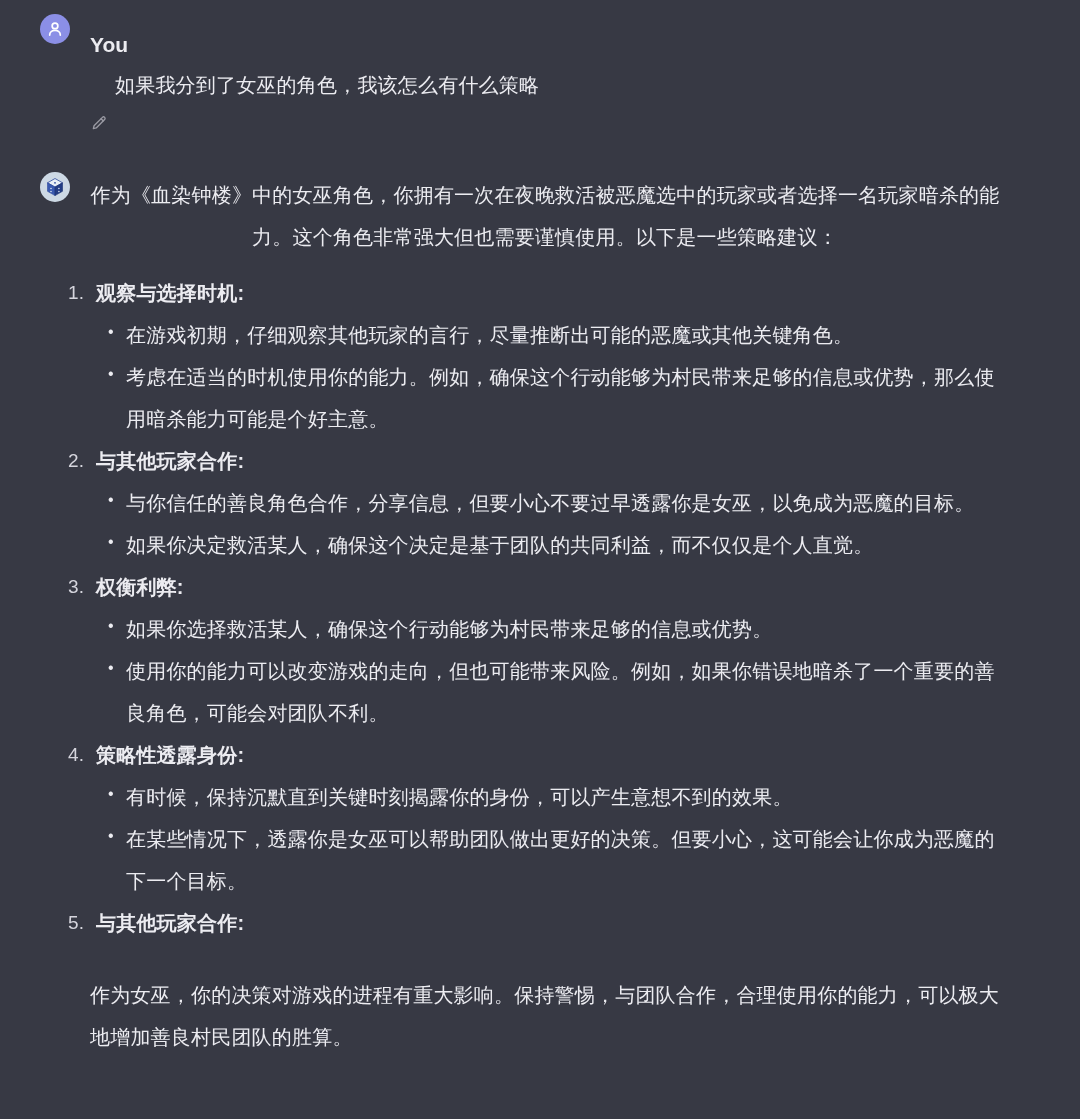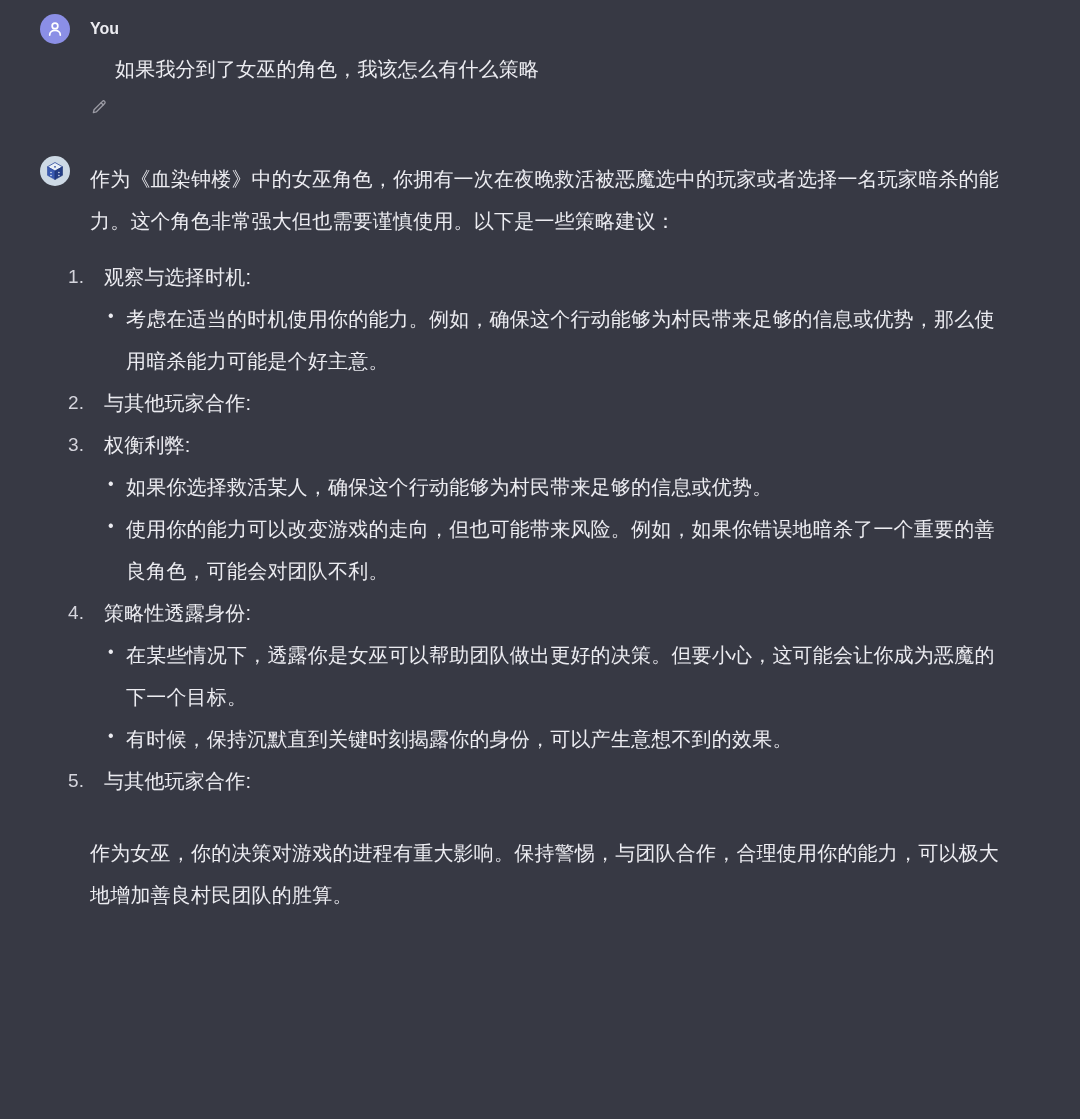--- a/index.html
+++ b/index.html
@@ -29,61 +29,62 @@
     display: flex;
     align-items: center;
     justify-content: center;
     overflow: hidden;
   }
   .user-avatar  { background: #8b8fe6; }
   .gpt-avatar   { background: #cdd9e5; }
   .avatar svg { display: block; }
   .content { flex: 1 1 auto; max-width: 910px; }
   .author-name {
-    font-size: 16px;
+    font-size: 21px;
     font-weight: 700;
     line-height: 30px;
     color: #ececf1;
+    margin-top: 16px;
   }
   .msg-text, .prose p, .prose li {
     font-size: 20px;
     line-height: 42px;
     color: #ececf1;
     letter-spacing: 0.2px;
   }
   .msg-text { margin-top: 4px; margin-left: 25px; }
   .icon-btn {
     background: none;
     border: none;
     padding: 0;
     cursor: pointer;
     color: #9b9ba4;
     display: inline-flex;
     align-items: center;
   }
   .edit-btn { margin-top: 8px; }
   .prose { margin-top: 2px; }
-  .prose p.intro { margin-bottom: 14px; }
+  .prose p.intro { margin-bottom: 14px; text-align: center; }
   ol.strategy-list {
     list-style: none;
     margin: 0 0 0 -22px;
   }
   ol.strategy-list > li {
     position: relative;
     padding-left: 28px;
   }
   .strategy-number {
     position: absolute;
     left: 0;
     top: 0;
     font-size: 19px;
     line-height: 42px;
     color: #d5d5dd;
   }
-  .strategy-title { font-weight: 400; margin-left: 8px; }
+  .strategy-title { font-weight: 700; }
   ul.strategy-bullets {
     list-style: none;
     margin: 0;
     padding-left: 12px;
   }
   ul.strategy-bullets > li {
     position: relative;
     padding-left: 18px;
   }
   ul.strategy-bullets > li::before {
@@ -140,44 +141,49 @@
       </span>
     </div>
     <div class="content prose">
       <p class="intro">作为《血染钟楼》中的女巫角色，你拥有一次在夜晚救活被恶魔选中的玩家或者选择一名玩家暗杀的能力。这个角色非常强大但也需要谨慎使用。以下是一些策略建议：</p>
 
       <ol class="strategy-list">
   <li>
     <span class="strategy-number">1.</span>
     <span class="strategy-title">观察与选择时机:</span>
     <ul class="strategy-bullets">
+              <li>在游戏初期，仔细观察其他玩家的言行，尽量推断出可能的恶魔或其他关键角色。</li>
               <li>考虑在适当的时机使用你的能力。例如，确保这个行动能够为村民带来足够的信息或优势，那么使用暗杀能力可能是个好主意。</li>
             </ul>
   </li>
 
   <li>
     <span class="strategy-number">2.</span>
     <span class="strategy-title">与其他玩家合作:</span>
+    <ul class="strategy-bullets">
+              <li>与你信任的善良角色合作，分享信息，但要小心不要过早透露你是女巫，以免成为恶魔的目标。</li>
+              <li>如果你决定救活某人，确保这个决定是基于团队的共同利益，而不仅仅是个人直觉。</li>
+            </ul>
   </li>
 
   <li>
     <span class="strategy-number">3.</span>
     <span class="strategy-title">权衡利弊:</span>
     <ul class="strategy-bullets">
               <li>如果你选择救活某人，确保这个行动能够为村民带来足够的信息或优势。</li>
               <li>使用你的能力可以改变游戏的走向，但也可能带来风险。例如，如果你错误地暗杀了一个重要的善良角色，可能会对团队不利。</li>
             </ul>
   </li>
 
   <li>
     <span class="strategy-number">4.</span>
     <span class="strategy-title">策略性透露身份:</span>
     <ul class="strategy-bullets">
+              <li>有时候，保持沉默直到关键时刻揭露你的身份，可以产生意想不到的效果。</li>
               <li>在某些情况下，透露你是女巫可以帮助团队做出更好的决策。但要小心，这可能会让你成为恶魔的下一个目标。</li>
-              <li>有时候，保持沉默直到关键时刻揭露你的身份，可以产生意想不到的效果。</li>
             </ul>
   </li>
 
   <li>
     <span class="strategy-number">5.</span>
     <span class="strategy-title">与其他玩家合作:</span>
   </li>
 </ol>
 
       <p class="outro">作为女巫，你的决策对游戏的进程有重大影响。保持警惕，与团队合作，合理使用你的能力，可以极大地增加善良村民团队的胜算。</p>

